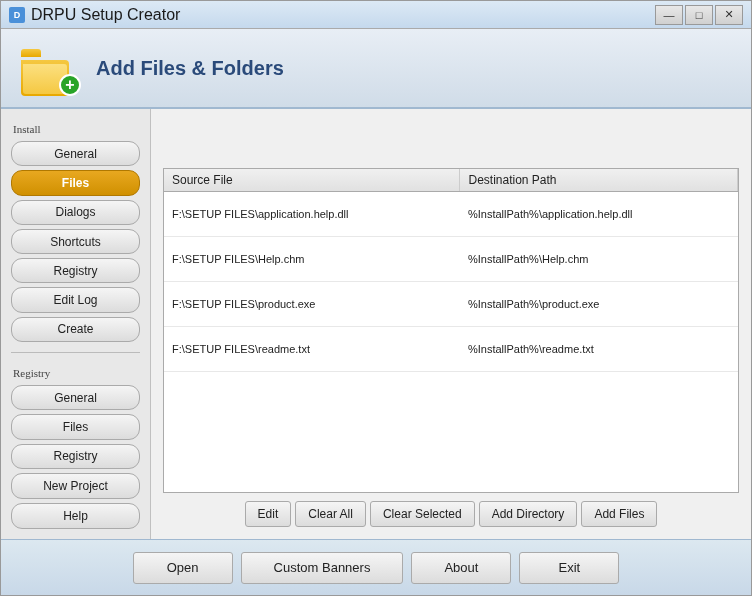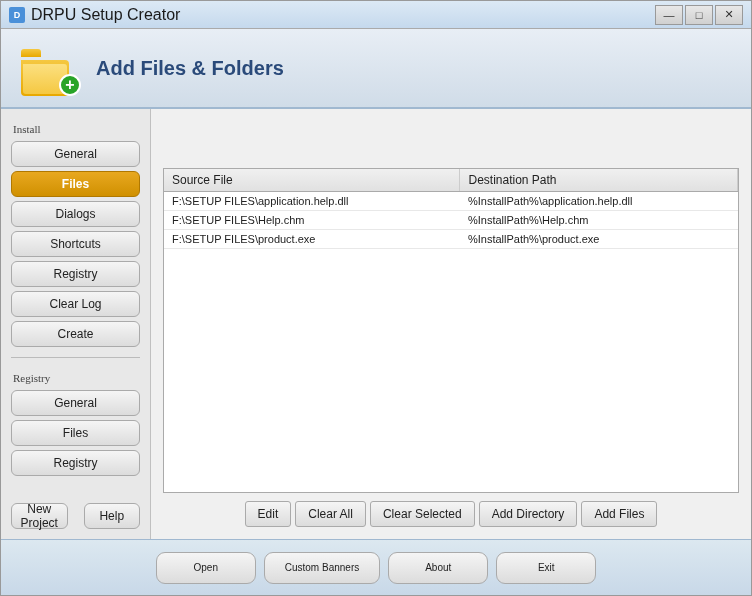--- a/index.html
+++ b/index.html
@@ -149,21 +149,21 @@
       margin-top: 4px;
       margin-bottom: 2px;
       padding-left: 2px;
       font-family: Liberation Serif, serif;
     }
     .sidebar-btn {
       width: 100%;
       height: 26px;
       background: linear-gradient(to bottom, #f5f5f5, #dcdcdc);
       border: 1px solid #aaa;
-      border-radius: 6px;
+      border-radius: 11px;
       cursor: pointer;
       font-size: 12px;
       color: #222;
       text-align: center;
       display: flex;
       align-items: center;
       justify-content: center;
     }
     .sidebar-btn.active {
       background: linear-gradient(to bottom, #e8a820, #d09000);
@@ -172,22 +172,22 @@
       font-weight: bold;
     }
     .sidebar-divider {
       height: 1px;
       background: #bbb;
       margin: 6px 0;
     }
     .sidebar-bottom {
       margin-top: auto;
       display: flex;
-      flex-direction: row;
-      gap: 16px;
+      flex-direction: column;
+      gap: 4px;
     }
 
     .content-area {
       flex: 1;
       padding: 12px;
       display: flex;
       flex-direction: column;
       gap: 8px;
       margin-top: 47px;
     }
@@ -207,21 +207,21 @@
     .file-table th {
       text-align: left;
       padding: 4px 8px;
       border-right: 1px solid #ccc;
       border-bottom: 1px solid #aaa;
       font-weight: normal;
       font-size: 12px;
       color: #222;
     }
     .file-table td {
-      padding: 3px 8px;
+      padding: 16px 8px;
       border-bottom: 1px solid #e8e8e8;
       font-size: 11px;
       color: #222;
     }
 
     .table-buttons {
       display: flex;
       gap: 4px;
       justify-content: center;
     }
@@ -244,26 +244,26 @@
       display: flex;
       align-items: center;
       justify-content: center;
       gap: 8px;
       padding: 0 12px;
       flex-shrink: 0;
     }
     .bottom-btn {
       height: 32px;
       min-width: 100px;
-      padding: 0 20px;
+      padding: 0 32px;
       background: linear-gradient(to bottom, #f5f5f5, #dcdcdc);
       border: 1px solid #aaa;
-      border-radius: 9px;
+      border-radius: 3px;
       cursor: pointer;
-      font-size: 10px;
+      font-size: 13px;
       color: #222;
     }
   </style>
 </head>
 <body>
 
 <div class="window">
 
   <div class="title-bar">
     <div class="title-bar-icon">D</div>
@@ -288,21 +288,21 @@
 
   <div class="main-content">
 
     <div class="sidebar">
       <div class="sidebar-section-label">Install</div>
       <button class="sidebar-btn">General</button>
       <button class="sidebar-btn active">Files</button>
       <button class="sidebar-btn">Dialogs</button>
       <button class="sidebar-btn">Shortcuts</button>
       <button class="sidebar-btn">Registry</button>
-      <button class="sidebar-btn">Clear Log</button>
+      <button class="sidebar-btn">Edit Log</button>
       <button class="sidebar-btn">Create</button>
 
       <div class="sidebar-divider"></div>
 
       <div class="sidebar-section-label">Registry</div>
       <button class="sidebar-btn">General</button>
       <button class="sidebar-btn">Files</button>
       <button class="sidebar-btn">Registry</button>
 
       <div class="sidebar-bottom">
@@ -327,20 +327,24 @@
                 <td>%InstallPath%\application.help.dll</td>
               </tr>
               <tr>
                 <td>F:\SETUP FILES\Help.chm</td>
                 <td>%InstallPath%\Help.chm</td>
               </tr>
               <tr>
                 <td>F:\SETUP FILES\product.exe</td>
                 <td>%InstallPath%\product.exe</td>
               </tr>
+              <tr>
+                <td>F:\SETUP FILES\readme.txt</td>
+                <td>%InstallPath%\readme.txt</td>
+              </tr>
             </tbody>
         </table>
       </div>
 
       <div class="table-buttons">
         <button class="action-btn">Edit</button>
         <button class="action-btn">Clear All</button>
         <button class="action-btn">Clear Selected</button>
         <button class="action-btn">Add Directory</button>
         <button class="action-btn">Add Files</button>

